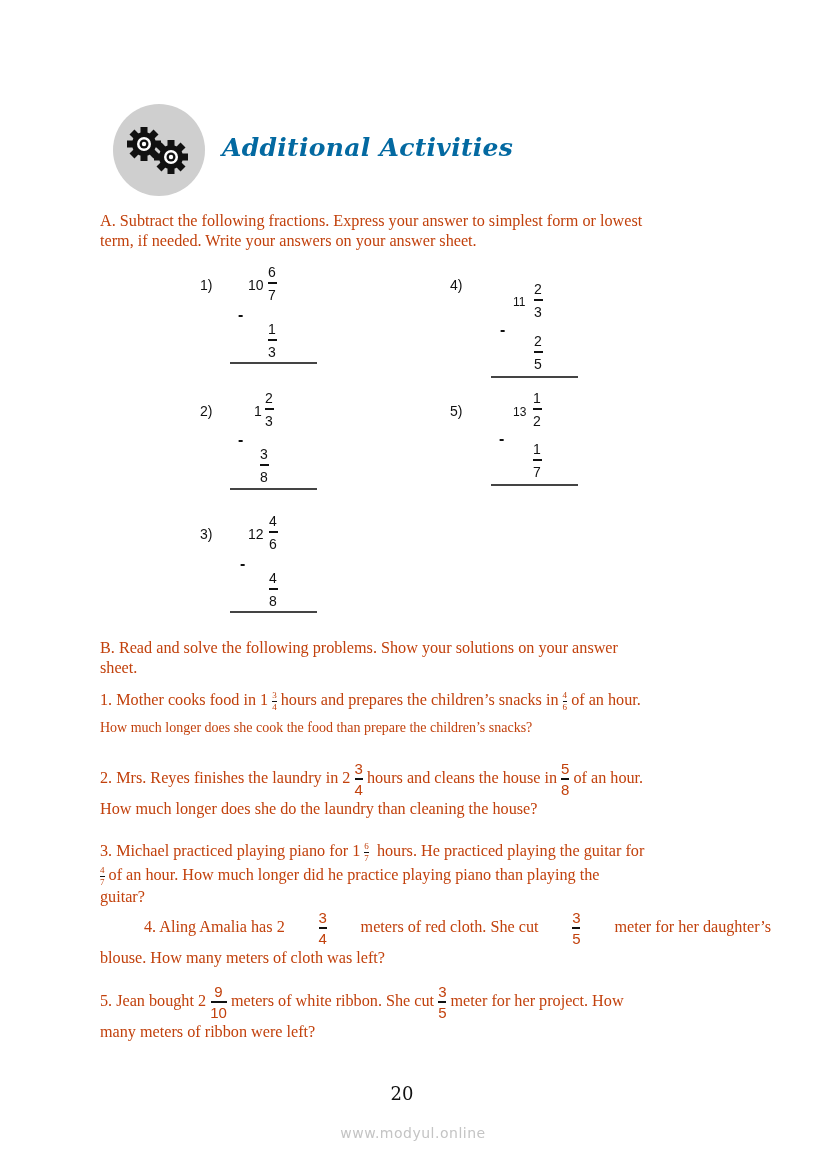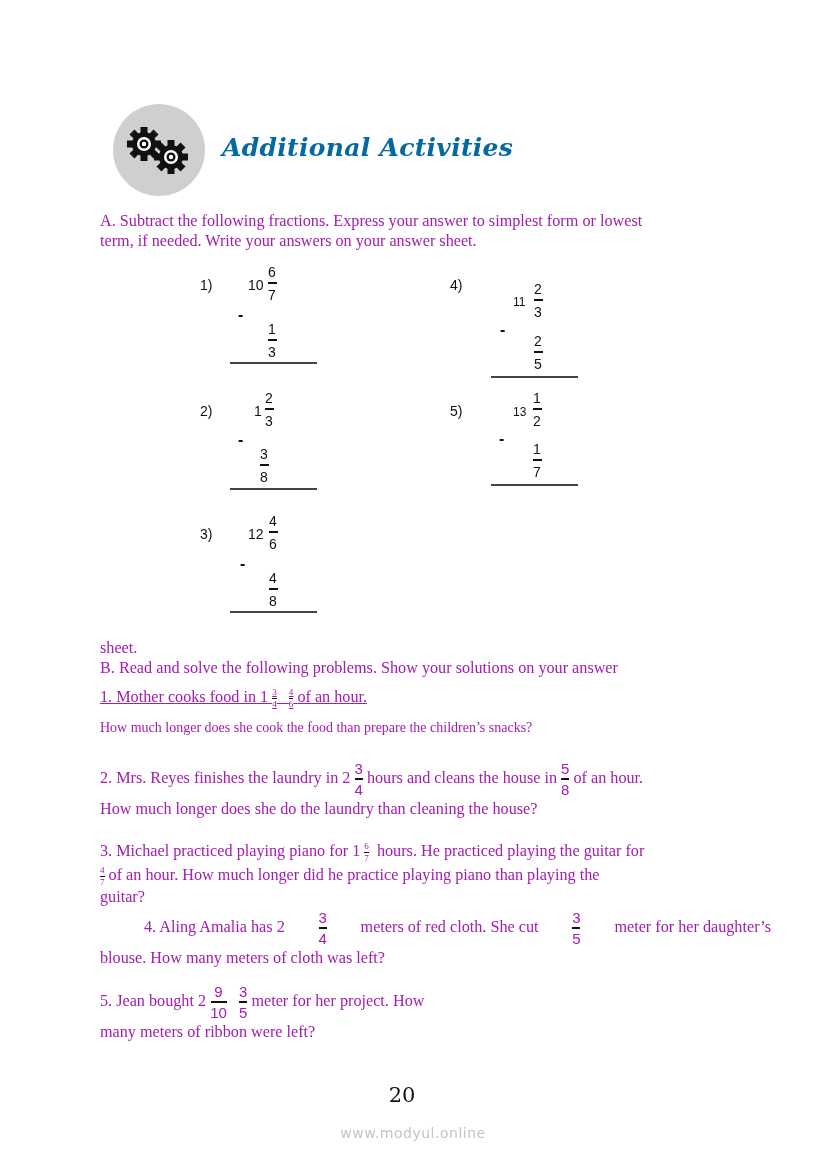--- a/index.html
+++ b/index.html
@@ -1,34 +1,34 @@
 <!DOCTYPE html>
 <html><head>
 <meta charset="utf-8">
 <style>
   html, body { margin:0; padding:0; background:#ffffff; }
   body { width:826px; height:1169px; position:relative; overflow:hidden; color:#111; font-family:"DejaVu Serif", serif; }
   .abs { position:absolute; }
   .icon-circle { left:113px; top:104px; width:92px; height:92px; border-radius:50%; background:#cfcfcf; }
   .title { left:222px; top:133px; font-family:"DejaVu Serif", serif; font-weight:bold; font-style:italic; font-size:25px; letter-spacing:0.3px; color:#0369a1; }
-  .para { font-family:"Liberation Serif", serif; font-size:16.2px; line-height:19.5px; color:#a21caf; }
+  .para { font-family:"Liberation Serif", serif; font-size:16.2px; line-height:19.5px; color:#c2410c; }
   .frac { display:inline-flex; flex-direction:column; align-items:center; vertical-align:middle; line-height:1; }
   .frac .n, .frac .d { display:block; }
   .frac .bar { display:block; height:1.4px; background:#111; width:100%; margin:2px 0; }
   .frac.small { font-size:9px; }
   .frac.small .bar { height:1px; margin:1px 0; }
   .frac.med { font-family:"Liberation Sans", sans-serif; font-size:15px; }
   .prob .num { position:absolute; font-family:"Liberation Sans", sans-serif; font-size:14px; }
   .prob .whole { position:absolute; font-family:"Liberation Sans", sans-serif; font-size:14px; }
   .prob .minus { position:absolute; font-family:"Liberation Sans", sans-serif; font-size:16px; font-weight:bold; }
   .prob .line { position:absolute; height:1.5px; background:#444; }
   .probfrac { position:absolute; font-family:"Liberation Sans", sans-serif; font-size:14px; text-align:center; width:14px; line-height:1; }
   .probfrac .bar { display:block; height:1.5px; background:#111; width:9px; margin:3px auto 4px; }
   .watermark { left:0; width:826px; top:1125px; text-align:center; font-family:"DejaVu Sans", sans-serif; font-size:14px; color:#c4c4c4; letter-spacing:0.5px; }
-  .pagenum { left:0; width:804px; top:1083px; text-align:center; font-family:"DejaVu Serif", serif; font-size:21px; }
+  .pagenum { left:0; width:804px; top:1083px; text-align:center; font-family:"DejaVu Serif", serif; font-size:18px; }
 </style>
 </head>
 <body>
 
 <div class="abs icon-circle">
   <svg width="92" height="92" viewBox="0 0 92 92">
     <g transform="translate(31,40)">
       <g fill="#111">
         <circle r="12"></circle>
         <rect x="-3.5" y="-17" width="7" height="8"></rect>
@@ -148,33 +148,33 @@
   <span class="minus" style="left:499px; top:430px;">-</span>
   <div class="probfrac" style="left:530px; top:442px;">
     <span>1</span>
     <span class="bar"></span>
     <span>7</span>
   </div>
   <div class="line" style="left:491px; top:484px; width:87px;"></div>
 </div>
 
 <div class="abs para" style="left:100px; top:639px; width:640px;">
+  <div>B. Read and solve the following problems. Show your solutions on your answer</div>
   <div>sheet.</div>
-  <div>B. Read and solve the following problems. Show your solutions on your answer</div>
 </div>
 
 <div class="abs para" style="left:100px; top:688px; width:640px;">
-  <div style="white-space:nowrap; height:26px; display:flex; align-items:flex-start;text-decoration:underline;">
+  <div style="white-space:nowrap; height:26px; display:flex; align-items:center;">
     <span>1. Mother cooks food in 1</span>&nbsp;
     <span class="frac small">
       <span class="n">3</span>
         <span class="bar"></span>
         <span class="d">4</span>
     </span>&nbsp;
-    &nbsp;
+    <span>hours and prepares the children’s snacks in</span>&nbsp;
     <span class="frac small">
       <span class="n">4</span>
         <span class="bar"></span>
         <span class="d">6</span>
     </span>&nbsp;
     <span>of an hour.</span>
   </div>
   <div style="font-size:14px; margin-top:4px;">How much longer does she cook the food than prepare the children’s snacks?</div>
 </div>
 
@@ -238,21 +238,21 @@
 </div>
 
 <div class="abs para" style="left:100px; top:981px; width:640px;">
   <div style="white-space:nowrap; height:42px; display:flex; align-items:center;">
     <span>5. Jean bought 2</span>&nbsp;
     <span class="frac med">
       <span class="n">9</span>
         <span class="bar" style="width:16px"></span>
         <span class="d">10</span>
     </span>&nbsp;
-    &nbsp;
+    <span>meters of white ribbon. She cut</span>&nbsp;
     <span class="frac med">
       <span class="n">3</span>
         <span class="bar" style="width:8px"></span>
         <span class="d">5</span>
     </span>&nbsp;
     <span>meter for her project. How</span>
   </div>
   <div>many meters of ribbon were left?</div>
 </div>
 

